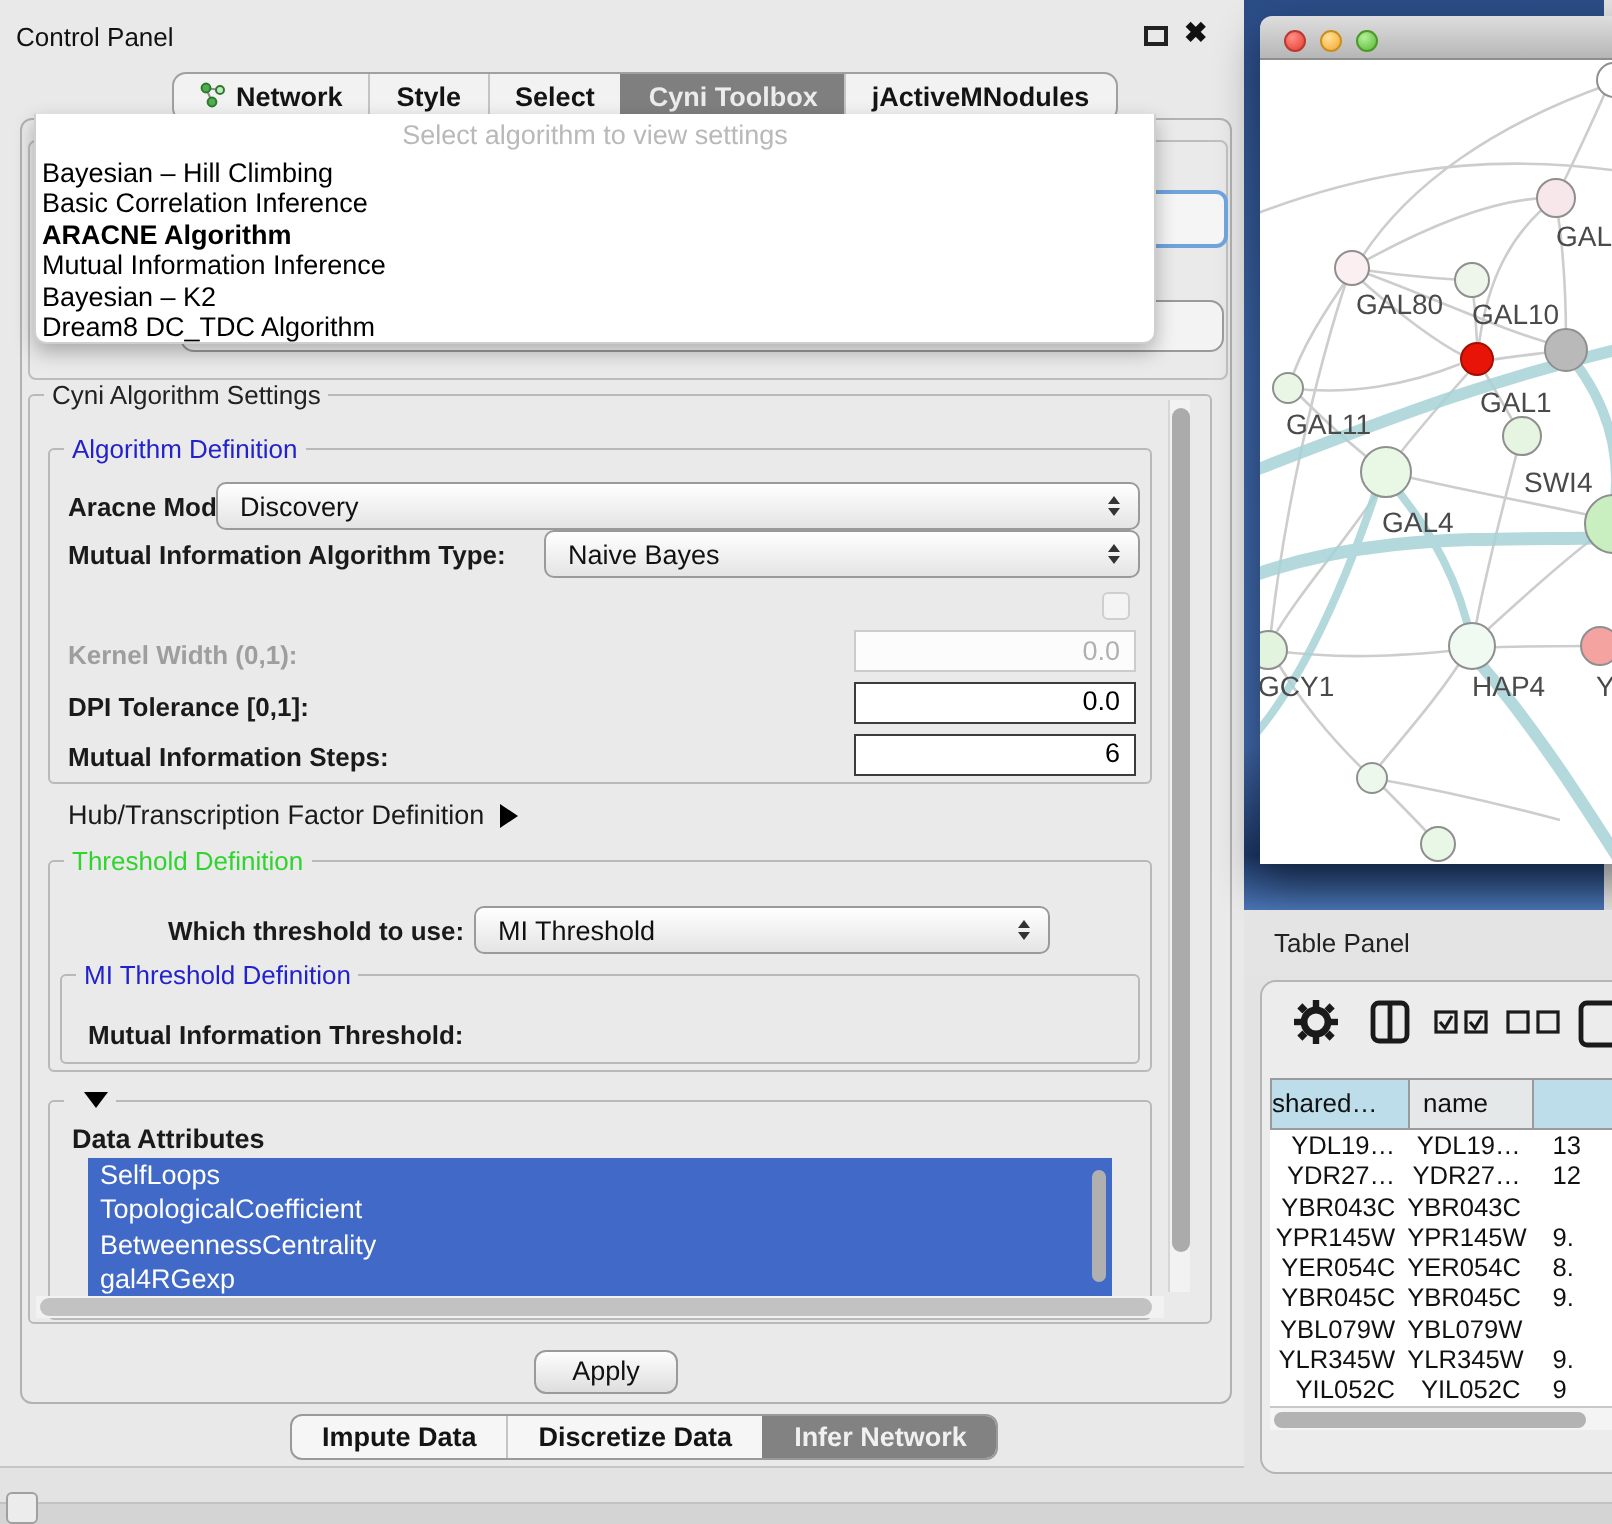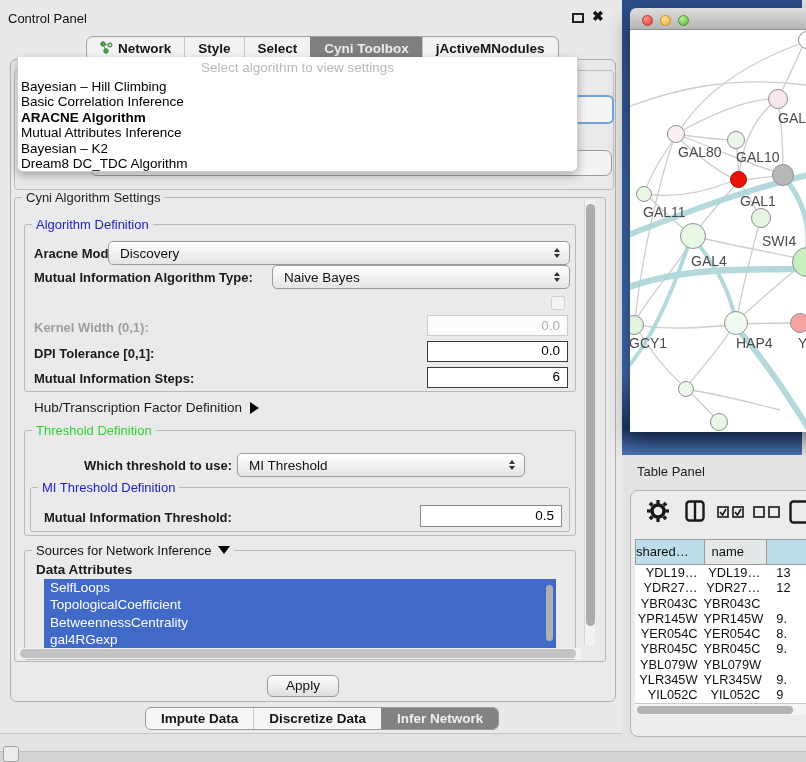--- a/index.html
+++ b/index.html
@@ -148,21 +148,21 @@
 
     <div class="frag-group"></div>
     <div class="frag-combo1"></div>
     <div class="frag-combo2"></div>
 
     <div id="algo-popup">
       <span class="ph">Select algorithm to view settings</span>
       <div class="algo-item">Bayesian – Hill Climbing</div>
       <div class="algo-item">Basic Correlation Inference</div>
       <div class="algo-item bold">ARACNE Algorithm</div>
-      <div class="algo-item">Mutual Attributes Inference</div>
+      <div class="algo-item">Mutual Information Inference</div>
       <div class="algo-item">Bayesian – K2</div>
       <div class="algo-item">Dream8 DC_TDC Algorithm</div>
     </div>
 
     <div class="groupbox" style="left:14px; top:197px; width:592px; height:465px;"></div>
     <div class="legend" style="left:22px; top:190px; color:#222;">Cyni Algorithm Settings</div>
 
     <div class="groupbox" style="left:24px; top:224px; width:552px; height:168px;"></div>
     <div class="legend blue" style="left:32px; top:217px;">Algorithm Definition</div>
 
@@ -208,25 +208,24 @@
       <span class="spin">
           <i class="up"></i>
           <i class="dn"></i>
         </span>
     </div>
 
     <div class="groupbox" style="left:30px; top:487px; width:540px; height:45px;"></div>
     <div class="legend blue" style="left:38px; top:480px;">MI Threshold Definition</div>
 
     <div class="lbl b" style="left:44px; top:510px; z-index:5;">Mutual Information Threshold:</div>
-    <div class="field mid" style="left:420px; top:505px; width:142px; height:22px; line-height:20px;">0.5</div>
 
     <div class="groupbox" style="left:24px; top:550px; width:552px; height:110px;"></div>
     <div class="legend" style="left:32px; top:543px; color:#111;">
-      <span>Sources for Network Inference</span><span class="src-arrow"></span>
+      <span class="src-arrow"></span>
     </div>
     <div class="lbl b" style="left:36px; top:562px; font-size:13.5px; z-index:5;">Data Attributes</div>
 
     <div id="attr-list">
       <div class="attr">SelfLoops</div>
       <div class="attr">TopologicalCoefficient</div>
       <div class="attr">BetweennessCentrality</div>
       <div class="attr">gal4RGexp</div>
       <div id="attr-sb"></div>
     </div>

